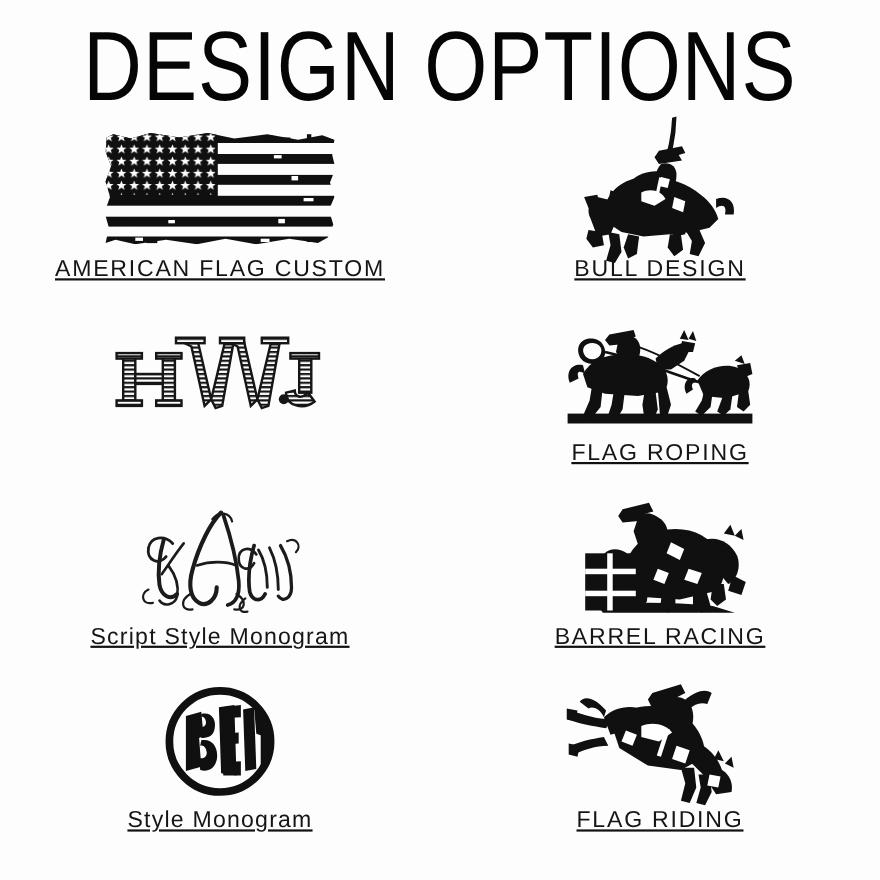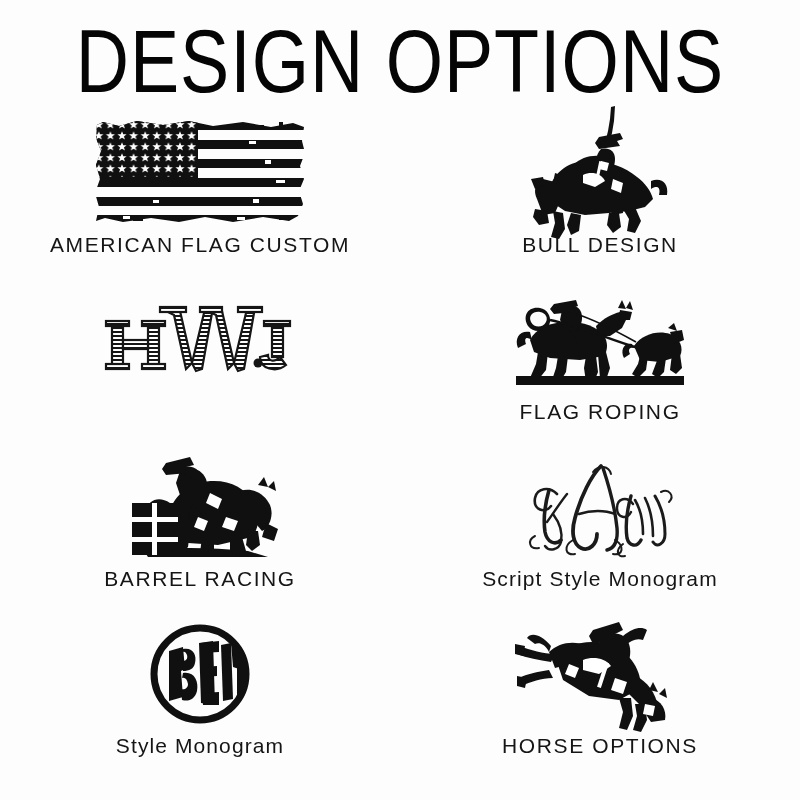--- a/index.html
+++ b/index.html
@@ -34,20 +34,21 @@
 
   
   .options-grid {
     position: absolute;
     top: 112px;
     left: 0;
     width: 756px;
     display: grid;
     grid-template-columns: 400px 400px;
     grid-template-rows: 167px 167px 167px 167px;
+    text-decoration: underline;
   }
   .option-cell {
     position: relative;
     display: flex;
     flex-direction: column;
     align-items: center;
     justify-content: flex-start;
   }
   .art-box {
     height: 122px;
@@ -263,20 +264,51 @@
 
         <path d="M40,30 C70,36 100,50 128,58" stroke="#101010" stroke-width="2.4" fill="none"></path>
         <path d="M66,24 C86,30 108,42 126,52" stroke="#101010" stroke-width="1.8" fill="none"></path>
       </svg>
     </div>
     <div class="option-label caps">FLAG ROPING</div>
   </div>
 
   <div class="option-cell">
     <div class="art-box">
+      <svg width="190" height="110" viewBox="0 0 190 110">
+        <g fill="none" stroke="#1b1b1b" stroke-linecap="round">
+
+          <path d="M52,42 C44,34 32,36 30,46 C28,58 40,62 46,54" stroke-width="2.6"></path>
+          <path d="M44,38 C40,52 38,66 40,80 C42,90 50,94 56,88" stroke-width="3.6"></path>
+          <path d="M62,42 C54,52 48,62 42,70" stroke-width="2.4"></path>
+          <path d="M48,62 C54,70 58,80 56,90 C54,98 44,100 40,94" stroke-width="2.4"></path>
+          <path d="M30,84 C22,88 24,98 34,96" stroke-width="2"></path>
+
+          <path d="M96,14 C86,24 76,44 70,66 C66,80 68,92 76,96 C84,100 92,92 92,82" stroke-width="3.8"></path>
+          <path d="M98,16 C104,34 110,56 112,76 C113,88 110,96 102,98" stroke-width="3.4"></path>
+          <path d="M74,62 C86,58 100,58 110,62" stroke-width="2.4"></path>
+          <path d="M88,20 C94,12 104,14 106,22" stroke-width="2"></path>
+          <path d="M68,88 C58,94 60,104 70,102" stroke-width="2"></path>
+          <path d="M110,88 C120,94 118,104 108,102" stroke-width="2"></path>
+
+          <path d="M128,52 C122,44 112,46 112,56 C112,66 122,68 126,60" stroke-width="2.4"></path>
+          <path d="M126,44 C122,58 120,72 122,86 C124,94 132,96 136,88" stroke-width="3.4"></path>
+          <path d="M130,48 C136,58 138,70 138,82" stroke-width="2.6"></path>
+          <path d="M140,46 C146,58 148,72 148,84" stroke-width="2.6"></path>
+          <path d="M150,44 C156,54 160,68 160,82 C160,92 152,96 148,90" stroke-width="3"></path>
+          <path d="M156,40 C164,36 170,44 164,50" stroke-width="2"></path>
+          <path d="M118,92 C110,98 112,106 120,104" stroke-width="2"></path>
+        </g>
+      </svg>
+    </div>
+    <div class="option-label">Script Style Monogram</div>
+  </div>
+
+  <div class="option-cell">
+    <div class="art-box">
       <svg width="165" height="120" viewBox="0 0 165 120">
         <g class="blk">
 
           <path d="M26,104 C50,100 90,100 130,104 L150,110 L30,110 Z"></path>
 
           <rect x="14" y="56" width="46" height="52"></rect>
 
           <path d="M52,62 C60,44 76,34 96,34 C114,34 128,42 136,56 C142,66 142,80 134,90
                    L100,98 L70,96 L54,84 Z"></path>
 
@@ -311,51 +343,20 @@
           <path d="M108,70 L120,74 L116,84 L104,80 Z"></path>
           <path d="M80,70 L90,74 L86,84 L76,80 Z"></path>
         </g>
       </svg>
     </div>
     <div class="option-label caps">BARREL RACING</div>
   </div>
 
   <div class="option-cell">
     <div class="art-box">
-      <svg width="190" height="110" viewBox="0 0 190 110">
-        <g fill="none" stroke="#1b1b1b" stroke-linecap="round">
-
-          <path d="M52,42 C44,34 32,36 30,46 C28,58 40,62 46,54" stroke-width="2.6"></path>
-          <path d="M44,38 C40,52 38,66 40,80 C42,90 50,94 56,88" stroke-width="3.6"></path>
-          <path d="M62,42 C54,52 48,62 42,70" stroke-width="2.4"></path>
-          <path d="M48,62 C54,70 58,80 56,90 C54,98 44,100 40,94" stroke-width="2.4"></path>
-          <path d="M30,84 C22,88 24,98 34,96" stroke-width="2"></path>
-
-          <path d="M96,14 C86,24 76,44 70,66 C66,80 68,92 76,96 C84,100 92,92 92,82" stroke-width="3.8"></path>
-          <path d="M98,16 C104,34 110,56 112,76 C113,88 110,96 102,98" stroke-width="3.4"></path>
-          <path d="M74,62 C86,58 100,58 110,62" stroke-width="2.4"></path>
-          <path d="M88,20 C94,12 104,14 106,22" stroke-width="2"></path>
-          <path d="M68,88 C58,94 60,104 70,102" stroke-width="2"></path>
-          <path d="M110,88 C120,94 118,104 108,102" stroke-width="2"></path>
-
-          <path d="M128,52 C122,44 112,46 112,56 C112,66 122,68 126,60" stroke-width="2.4"></path>
-          <path d="M126,44 C122,58 120,72 122,86 C124,94 132,96 136,88" stroke-width="3.4"></path>
-          <path d="M130,48 C136,58 138,70 138,82" stroke-width="2.6"></path>
-          <path d="M140,46 C146,58 148,72 148,84" stroke-width="2.6"></path>
-          <path d="M150,44 C156,54 160,68 160,82 C160,92 152,96 148,90" stroke-width="3"></path>
-          <path d="M156,40 C164,36 170,44 164,50" stroke-width="2"></path>
-          <path d="M118,92 C110,98 112,106 120,104" stroke-width="2"></path>
-        </g>
-      </svg>
-    </div>
-    <div class="option-label">Script Style Monogram</div>
-  </div>
-
-  <div class="option-cell">
-    <div class="art-box">
       <svg width="106" height="106" viewBox="0 0 106 106">
         <circle cx="53" cy="53" r="46" fill="none" stroke="#101010" stroke-width="7"></circle>
         <g class="blk">
 
           <path d="M22,30 L36,26 L38,48 L34,50 L36,76 L22,80 Z"></path>
           <path d="M36,28 C46,26 50,34 48,42 C47,48 42,50 36,50 L35,40 C39,40 41,38 40,34 C39,31 37,30 36,31 Z"></path>
           <path d="M36,52 C47,50 52,60 50,70 C48,78 42,81 35,79 L34,68 C38,69 41,67 41,63 C40,58 38,56 35,57 Z"></path>
 
           <path d="M52,22 L66,20 L68,84 L54,82 Z"></path>
           <path d="M54,22 L72,20 L72,31 L55,32 Z"></path>
@@ -409,16 +410,16 @@
         </g>
         <g class="wht">
           <path d="M68,48 C78,44 90,46 96,54 L84,62 L68,58 Z"></path>
           <path d="M100,66 L112,70 L108,82 L96,78 Z"></path>
           <path d="M54,52 L64,56 L60,66 L50,62 Z"></path>
           <path d="M130,92 L140,94 L138,104 L128,102 Z"></path>
           <rect x="86" y="50" width="4" height="26" transform="rotate(18 88 63)"></rect>
         </g>
       </svg>
     </div>
-    <div class="option-label caps">HORSE OPTIONS</div>
+    <div class="option-label caps">FLAG RIDING</div>
   </div>
 
 </div>
 
 </body></html>

